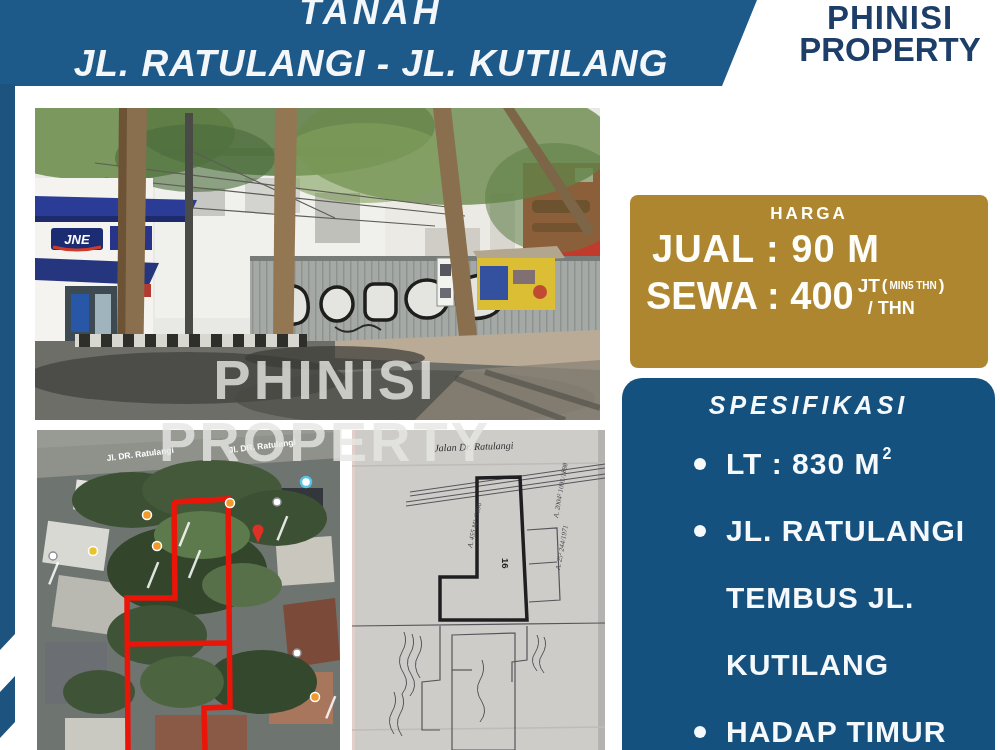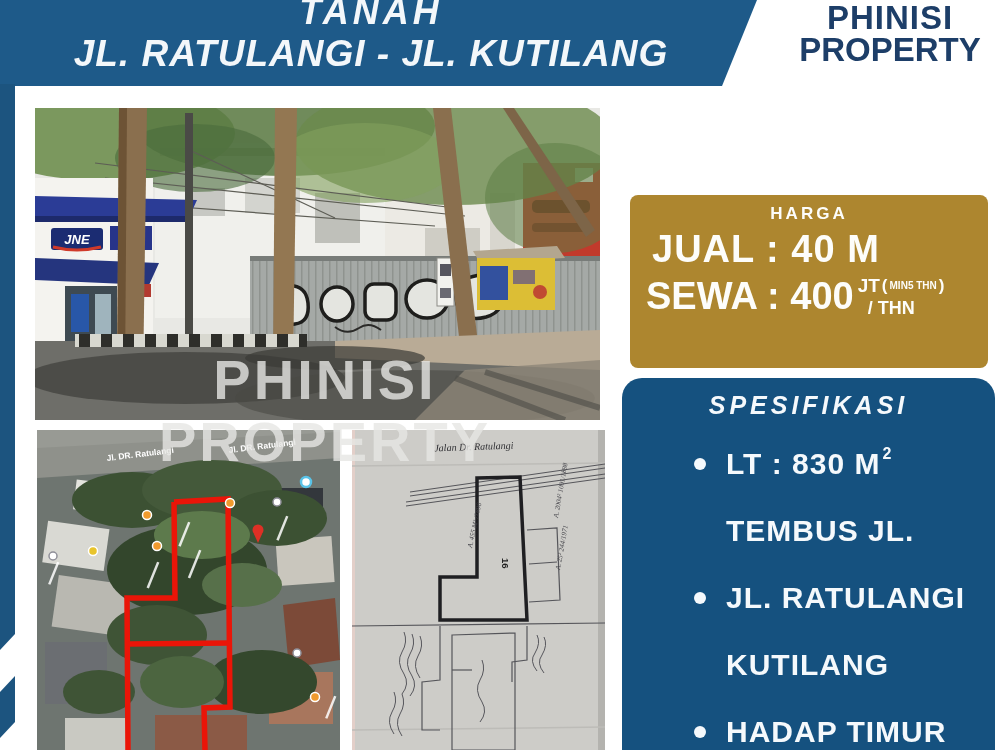--- a/index.html
+++ b/index.html
@@ -3,21 +3,21 @@
 <meta charset="utf-8">
 <style>
   html,body{margin:0;padding:0;background:#fff;}
   .poster{position:relative;width:1000px;height:750px;overflow:hidden;background:#ffffff;
           font-family:"Liberation Sans",sans-serif;}
   
   .banner{position:absolute;left:0;top:0;width:1000px;height:86px;background:#1e5a89;
           clip-path:polygon(0 0,75.7% 0,72.2% 100%,0 100%);}
   .banner-inner{position:absolute;left:0;top:0;width:742px;text-align:center;color:#f3f7fa;font-style:italic;}
   .banner-line1{font-size:36px;font-weight:900;letter-spacing:4px;margin-top:-7px;line-height:1.05;}
-  .banner-line2{font-size:37px;font-weight:900;letter-spacing:1px;line-height:1.05;margin-top:4px;}
+  .banner-line2{font-size:37px;font-weight:900;letter-spacing:1px;line-height:1.05;margin-top:14px;}
   
   .logo{position:absolute;left:788px;top:2px;width:204px;text-align:center;color:#1d3e68;
         font-weight:900;line-height:0.98;}
   .logo-line1{font-size:33px;letter-spacing:1px;}
   .logo-line2{font-size:33px;letter-spacing:0px;}
   
   .left-band{position:absolute;left:0;top:84px;width:15px;height:566px;background:#1c547f;
              clip-path:polygon(0 0,100% 0,100% calc(100% - 16px),0 100%);}
   .left-chevron{position:absolute;left:0;top:676px;width:15px;height:62px;background:#1c547f;
              clip-path:polygon(0 26%,100% 0,100% 74%,0 100%);}
@@ -296,21 +296,21 @@
     </svg>
   </div>
 
   <div class="watermark">
     <div class="wm1">PHINISI</div>
     <div class="wm2">PROPERTY</div>
   </div>
 
   <div class="price-card">
     <div class="price-header">HARGA</div>
-    <div class="price-jual">JUAL : 40 M</div>
+    <div class="price-jual">JUAL : 90 M</div>
     <div class="price-sewa">
       <span class="sewa-main">SEWA : 400</span>
       <span class="sewa-side">
         <span class="sewa-row1">
           <span class="sewa-unit">JT</span>
           <span class="sewa-paren">(</span>
           <span class="sewa-stack">
             <span>MIN</span>
             <span>5 THN</span>
           </span>
@@ -322,32 +322,32 @@
   </div>
 
   <div class="spec-panel">
     <div class="spec-heading">SPESIFIKASI</div>
     <div class="spec-list">
       <div class="spec-row" data-bullet="true">
         <span class="dot"></span>
         <span class="spec-text">LT : 830 M</span>
         <span class="spec-sup">2</span>
       </div>
+      <div class="spec-row" data-bullet="true">
+        <span class="dot"></span>
+        <span class="spec-text">JL. RATULANGI</span>
+      </div>
       <div class="spec-row" data-bullet="false">
         <span class="dot"></span>
         <span class="spec-text">TEMBUS JL.</span>
       </div>
+      <div class="spec-row" data-bullet="false">
+        <span class="dot"></span>
+        <span class="spec-text">KUTILANG</span>
+      </div>
       <div class="spec-row" data-bullet="true">
         <span class="dot"></span>
-        <span class="spec-text">JL. RATULANGI</span>
-      </div>
-      <div class="spec-row" data-bullet="false">
-        <span class="dot"></span>
-        <span class="spec-text">KUTILANG</span>
-      </div>
-      <div class="spec-row" data-bullet="true">
-        <span class="dot"></span>
         <span class="spec-text">HADAP TIMUR</span>
       </div>
     </div>
   </div>
 
 </div>
 
 </body></html>

